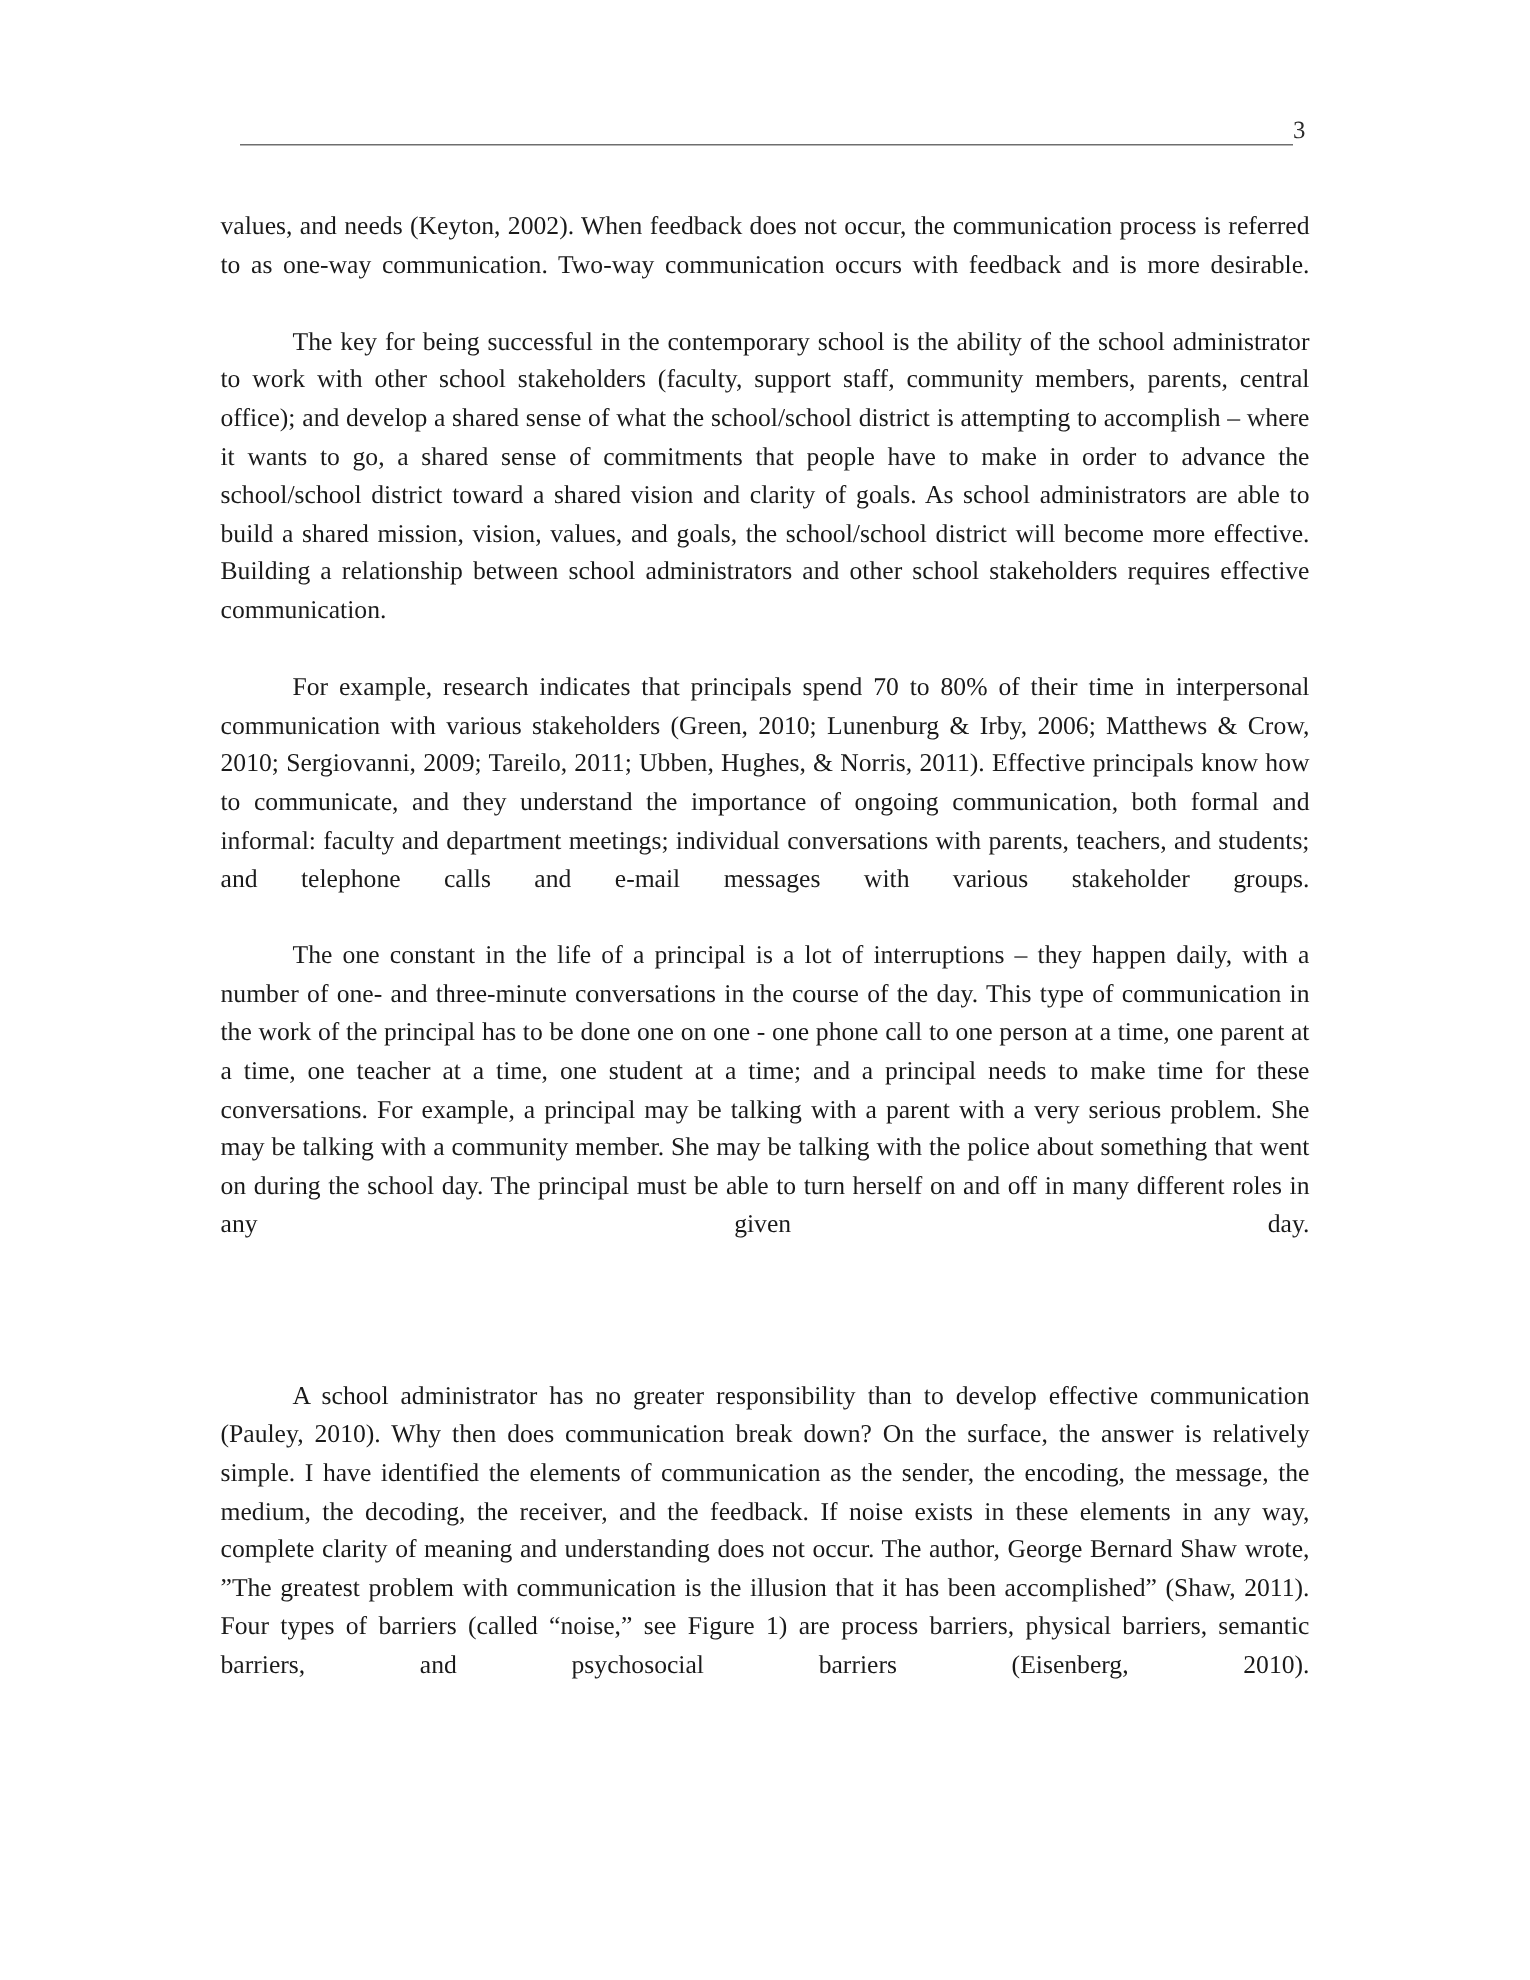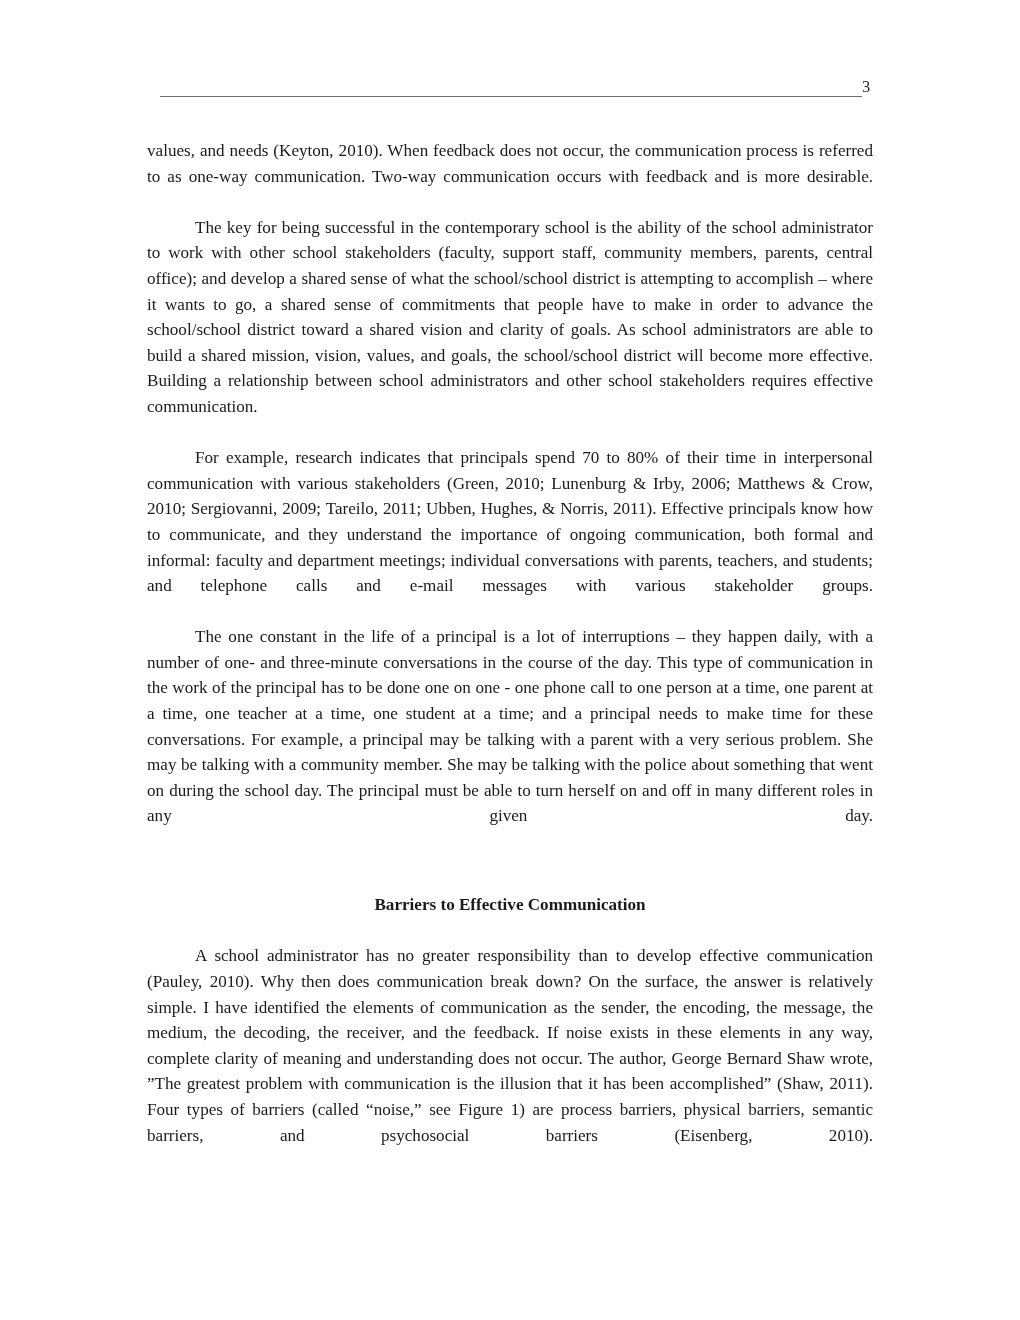--- a/index.html
+++ b/index.html
@@ -108,31 +108,30 @@
 <div class="page">
 
   <div class="header-zone">
     <div class="header-text">EFFECTIVE COMMUNICATION</div>
     <div class="page-number">3</div>
     <hr class="header-rule">
   </div>
 
   <div class="body-column">
 
-    <p class="para no-indent">values, and needs (Keyton, 2010). When feedback does not occur, the communication process is referred to as one-way communication. Two-way communication occurs with feedback and is more desirable.</p>
+    <p class="para no-indent">values, and needs (Keyton, 2002). When feedback does not occur, the communication process is referred to as one-way communication. Two-way communication occurs with feedback and is more desirable.</p>
 
     <p class="para">The key for being successful in the contemporary school is the ability of the school administrator to work with other school stakeholders (faculty, support staff, community members, parents, central office); and develop a shared sense of what the school/school district is attempting to accomplish – where it wants to go, a shared sense of commitments that people have to make in order to advance the school/school district toward a shared vision and clarity of goals. As school administrators are able to build a shared mission, vision, values, and goals, the school/school district will become more effective. Building a relationship between school administrators and other school stakeholders requires effective communication.</p>
 
     <p class="para">For example, research indicates that principals spend 70 to 80% of their time in interpersonal communication with various stakeholders (Green, 2010; Lunenburg &amp; Irby, 2006; Matthews &amp; Crow, 2010; Sergiovanni, 2009; Tareilo, 2011; Ubben, Hughes, &amp; Norris, 2011). Effective principals know how to communicate, and they understand the importance of ongoing communication, both formal and informal: faculty and department meetings; individual conversations with parents, teachers, and students; and telephone calls and e-mail messages with various stakeholder groups.</p>
 
     <p class="para">The one constant in the life of a principal is a lot of interruptions – they happen daily, with a number of one- and three-minute conversations in the course of the day. This type of communication in the work of the principal has to be done one on one - one phone call to one person at a time, one parent at a time, one teacher at a time, one student at a time; and a principal needs to make time for these conversations. For example, a principal may be talking with a parent with a very serious problem. She may be talking with a community member. She may be talking with the police about something that went on during the school day. The principal must be able to turn herself on and off in many different roles in any given day.</p>
 
     <div class="blank-line"></div>
     <div class="blank-line-half"></div>
 
-    <h2 class="section-heading">Barriers to Effective Communication</h2>
 
     <div class="blank-line"></div>
 
     <p class="para">A school administrator has no greater responsibility than to develop effective communication (Pauley, 2010). Why then does communication break down? On the surface, the answer is relatively simple. I have identified the elements of communication as the sender, the encoding, the message, the medium, the decoding, the receiver, and the feedback. If noise exists in these elements in any way, complete clarity of meaning and understanding does not occur. The author, George Bernard Shaw wrote, ”The greatest problem with communication is the illusion that it has been accomplished” (Shaw, 2011). Four types of barriers (called “noise,” see Figure 1) are process barriers, physical barriers, semantic barriers, and psychosocial barriers (Eisenberg, 2010).</p>
 
   </div>
 </div>
 
 </body></html>

